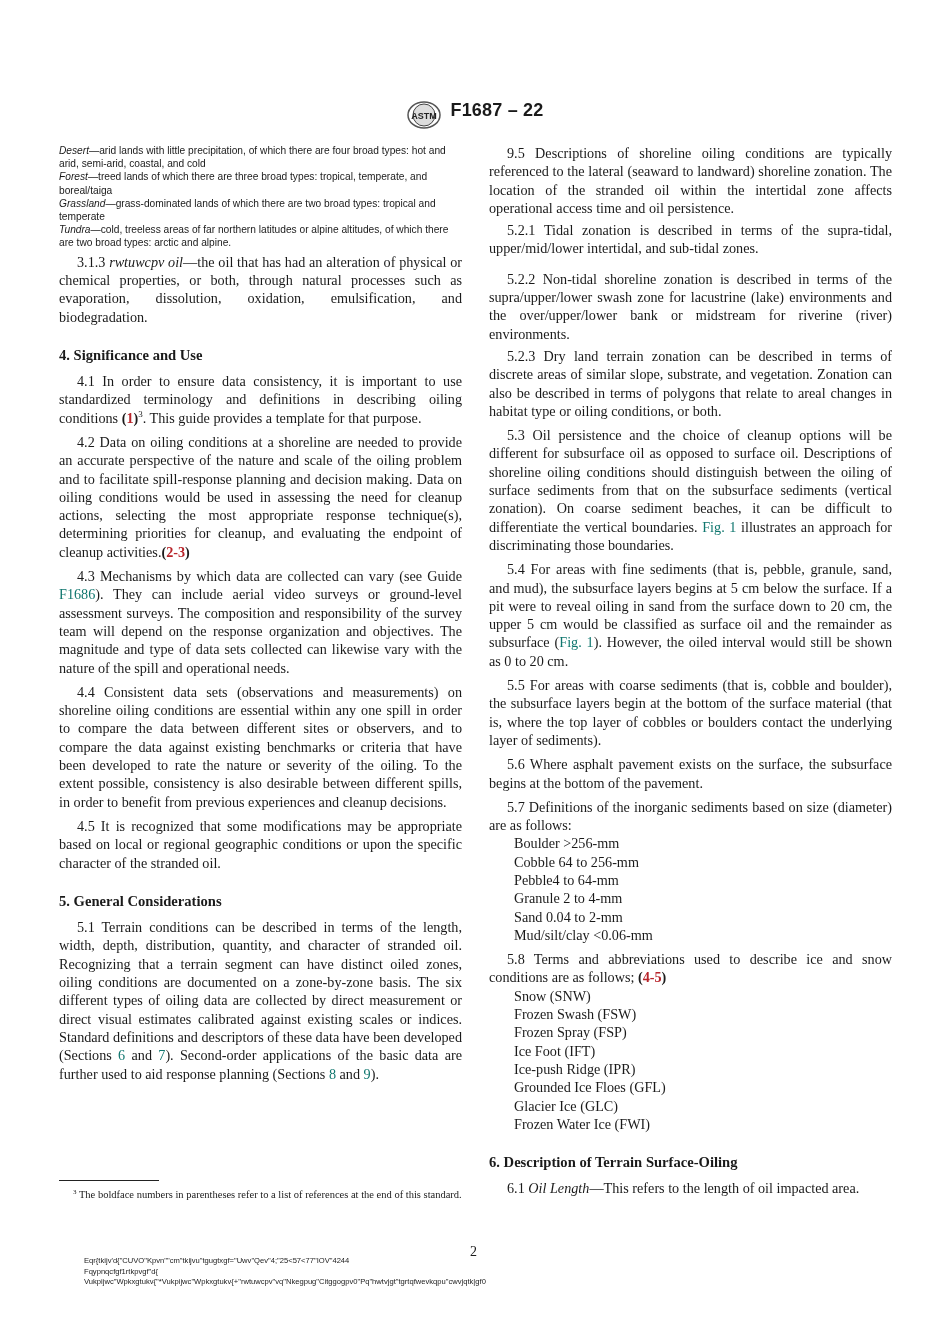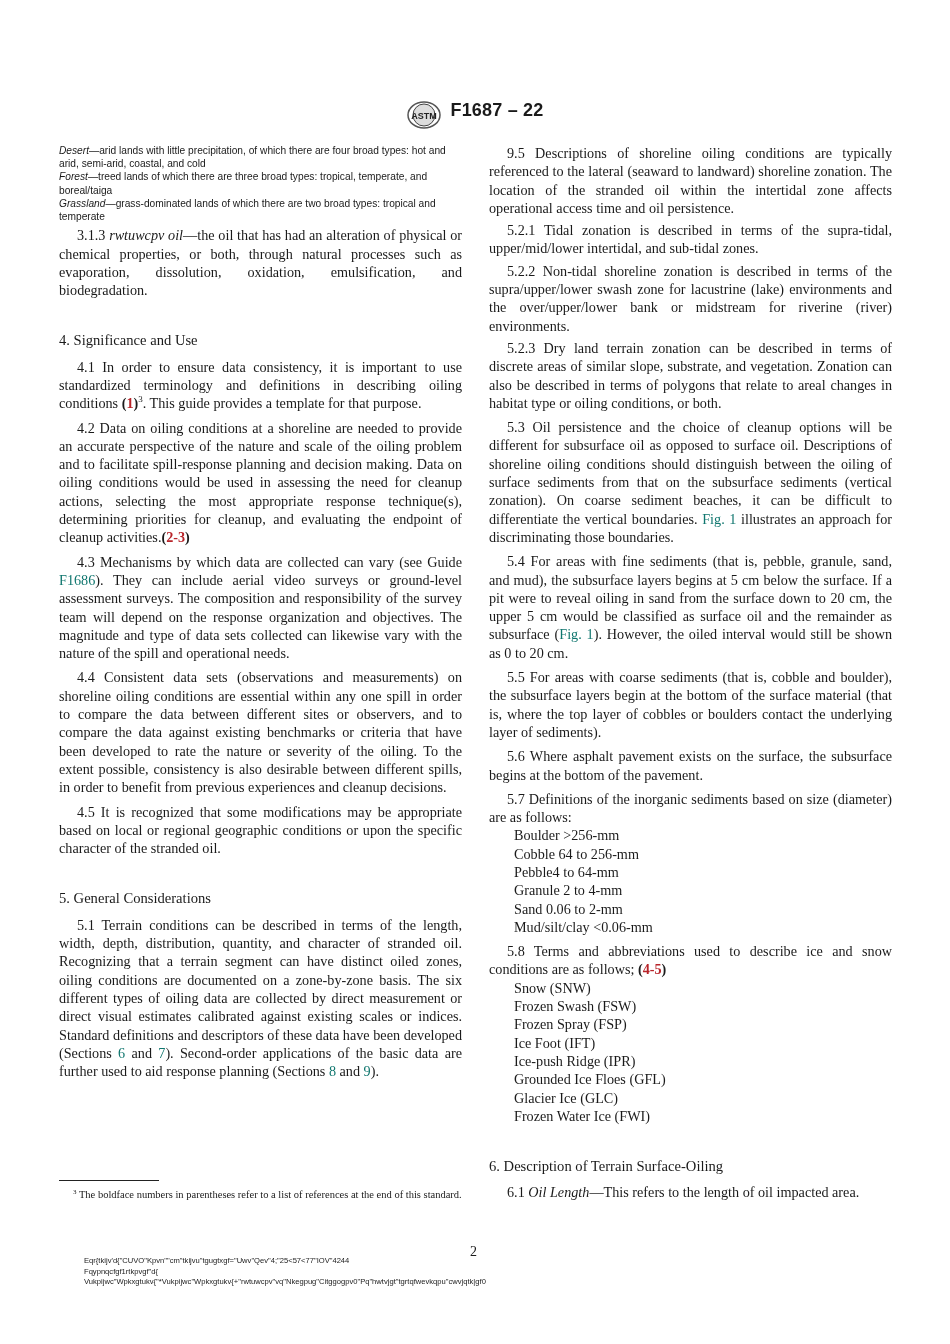--- a/index.html
+++ b/index.html
@@ -8,21 +8,21 @@
   .logo { width: 36px; height: 30px; display: inline-block; }
   .doc-id { font-family: "Liberation Sans", sans-serif; font-weight: bold; font-size: 18px; letter-spacing: 0.2px; }
   .col { position: absolute; top: 144px; width: 403px; font-family: "Liberation Serif", serif; font-size: 14.2px; line-height: 18.3px; text-align: justify; }
   .col-left { left: 59px; }
   .col-right { left: 489px; }
   .small-sans { font-family: "Liberation Sans", sans-serif; font-size: 10.2px; line-height: 13.2px; text-align: left; margin: 0; }
   .small-sans .row { margin: 0; }
   p { margin: 0; }
   .para { text-indent: 18px; margin-top: 6px; }
   .para.first { margin-top: 0; }
-  .head { font-weight: normal; font-size: 14.6px; margin-top: 32px; margin-bottom: 8px; }
+  .head { font-weight: bold; font-size: 14.6px; margin-top: 20px; margin-bottom: 8px; }
   .list { padding-left: 25px; margin: 0; }
   .list div { margin: 0; }
   .ref { color: #0f766e; }
   .refb { color: #b8242a; font-weight: bold; }
   sup { font-size: 9px; line-height: 0; }
   .footnote-rule { position: absolute; left: 59px; top: 1180px; width: 100px; border-top: 1px solid #222; }
   .footnote { position: absolute; left: 59px; top: 1188px; width: 403px; font-family: "Liberation Serif", serif; font-size: 10.5px; line-height: 13.5px; text-align: justify; text-indent: 14px; }
   .footnote sup { font-size: 7px; }
   .page-num { position: absolute; top: 1244px; left: 470px; font-family: "Liberation Serif", serif; font-size: 14px; }
   .license { position: absolute; left: 84px; top: 1256px; font-family: "Liberation Sans", sans-serif; font-size: 7.6px; line-height: 10.5px; white-space: nowrap; color: #222; }
@@ -39,20 +39,21 @@
     </svg>
   </span>
   <span class="doc-id">F1687 – 22</span>
 </div>
 
 <div class="col col-left">
   <div class="small-sans">
     <div class="row"><i>Desert</i><span>—arid lands with little precipitation, of which there are four broad types: hot and arid, semi-arid, coastal, and cold</span></div>
     <div class="row"><i>Forest</i><span>—treed lands of which there are three broad types: tropical, temperate, and boreal/taiga</span></div>
     <div class="row"><i>Grassland</i><span>—grass-dominated lands of which there are two broad types: tropical and temperate</span></div>
+    <div class="row"><i>Tundra</i><span>—cold, treeless areas of far northern latitudes or alpine altitudes, of which there are two broad types: arctic and alpine.</span></div>
   </div>
 
   <p class="para" style="margin-top:3px"><span>3.1.3 </span><i>rwtuwcpv oil</i><span>—the oil that has had an alteration of physical or chemical properties, or both, through natural processes such as evaporation, dissolution, oxidation, emulsification, and biodegradation.</span></p>
 
   <div class="head">4.  Significance and Use</div>
 
   <p class="para first"><span>4.1  In order to ensure data consistency, it is important to use standardized terminology and definitions in describing oiling conditions </span><b>(</b><a class="refb">1</a><b>)</b><sup>3</sup><span>. This guide provides a template for that purpose.</span></p>
 
   <p class="para"><span>4.2 Data on oiling conditions at a shoreline are needed to provide an accurate perspective of the nature and scale of the oiling problem and to facilitate spill-response planning and decision making. Data on oiling conditions would be used in assessing the need for cleanup actions, selecting the most appropriate response technique(s), determining priorities for cleanup, and evaluating the endpoint of cleanup activities.</span><b>(</b><a class="refb">2-3</a><b>)</b></p>
 
@@ -63,37 +64,37 @@
   <p class="para">4.5  It is recognized that some modifications may be appropriate based on local or regional geographic conditions or upon the specific character of the stranded oil.</p>
 
   <div class="head">5.  General Considerations</div>
 
   <p class="para first"><span>5.1 Terrain conditions can be described in terms of the length, width, depth, distribution, quantity, and character of stranded oil. Recognizing that a terrain segment can have distinct oiled zones, oiling conditions are documented on a zone-by-zone basis. The six different types of oiling data are collected by direct measurement or direct visual estimates calibrated against existing scales or indices. Standard definitions and descriptors of these data have been developed (Sections </span><a class="ref">6</a><span> and </span><a class="ref">7</a><span>). Second-order applications of the basic data are further used to aid response planning (Sections </span><a class="ref">8</a><span> and </span><a class="ref">9</a><span>).</span></p>
 </div>
 
 <div class="col col-right">
   <p class="para first">9.5  Descriptions of shoreline oiling conditions are typically referenced to the lateral (seaward to landward) shoreline zonation. The location of the stranded oil within the intertidal zone affects operational access time and oil persistence.</p>
   <p class="para" style="margin-top:4px">5.2.1  Tidal zonation is described in terms of the supra-tidal, upper/mid/lower intertidal, and sub-tidal zones.</p>
-  <p class="para" style="margin-top:4px">5.2.2  Non-tidal shoreline zonation is described in terms of the supra/upper/lower swash zone for lacustrine (lake) environments and the over/upper/lower bank or midstream for riverine (river) environments.</p>
+  <p class="para" style="margin-top:12px">5.2.2  Non-tidal shoreline zonation is described in terms of the supra/upper/lower swash zone for lacustrine (lake) environments and the over/upper/lower bank or midstream for riverine (river) environments.</p>
   <p class="para" style="margin-top:4px">5.2.3  Dry land terrain zonation can be described in terms of discrete areas of similar slope, substrate, and vegetation. Zonation can also be described in terms of polygons that relate to areal changes in habitat type or oiling conditions, or both.</p>
 
   <p class="para"><span>5.3  Oil persistence and the choice of cleanup options will be different for subsurface oil as opposed to surface oil. Descriptions of shoreline oiling conditions should distinguish between the oiling of surface sediments from that on the subsurface sediments (vertical zonation). On coarse sediment beaches, it can be difficult to differentiate the vertical boundaries. </span><a class="ref">Fig. 1</a><span> illustrates an approach for discriminating those boundaries.</span></p>
 
   <p class="para"><span>5.4  For areas with fine sediments (that is, pebble, granule, sand, and mud), the subsurface layers begins at 5 cm below the surface. If a pit were to reveal oiling in sand from the surface down to 20 cm, the upper 5 cm would be classified as surface oil and the remainder as subsurface (</span><a class="ref">Fig. 1</a><span>). However, the oiled interval would still be shown as 0 to 20 cm.</span></p>
 
   <p class="para">5.5  For areas with coarse sediments (that is, cobble and boulder), the subsurface layers begin at the bottom of the surface material (that is, where the top layer of cobbles or boulders contact the underlying layer of sediments).</p>
   <p class="para">5.6  Where asphalt pavement exists on the surface, the subsurface begins at the bottom of the pavement.</p>
   <p class="para">5.7  Definitions of the inorganic sediments based on size (diameter) are as follows:</p>
 
   <div class="list">
     <div>Boulder &gt;256-mm</div>
     <div>Cobble 64 to 256-mm</div>
     <div>Pebble4 to 64-mm</div>
     <div>Granule 2 to 4-mm</div>
-    <div>Sand 0.06 to 2-mm</div>
+    <div>Sand 0.04 to 2-mm</div>
     <div>Mud/silt/clay &lt;0.06-mm</div>
   </div>
 
   <p class="para"><span>5.8  Terms and abbreviations used to describe ice and snow conditions are as follows; </span><b>(</b><a class="refb">4-5</a><b>)</b></p>
 
   <div class="list">
     <div>Snow (SNW)</div>
     <div>Frozen Swash (FSW)</div>
     <div>Frozen Spray (FSP)</div>
     <div>Ice Foot (IFT)</div>

